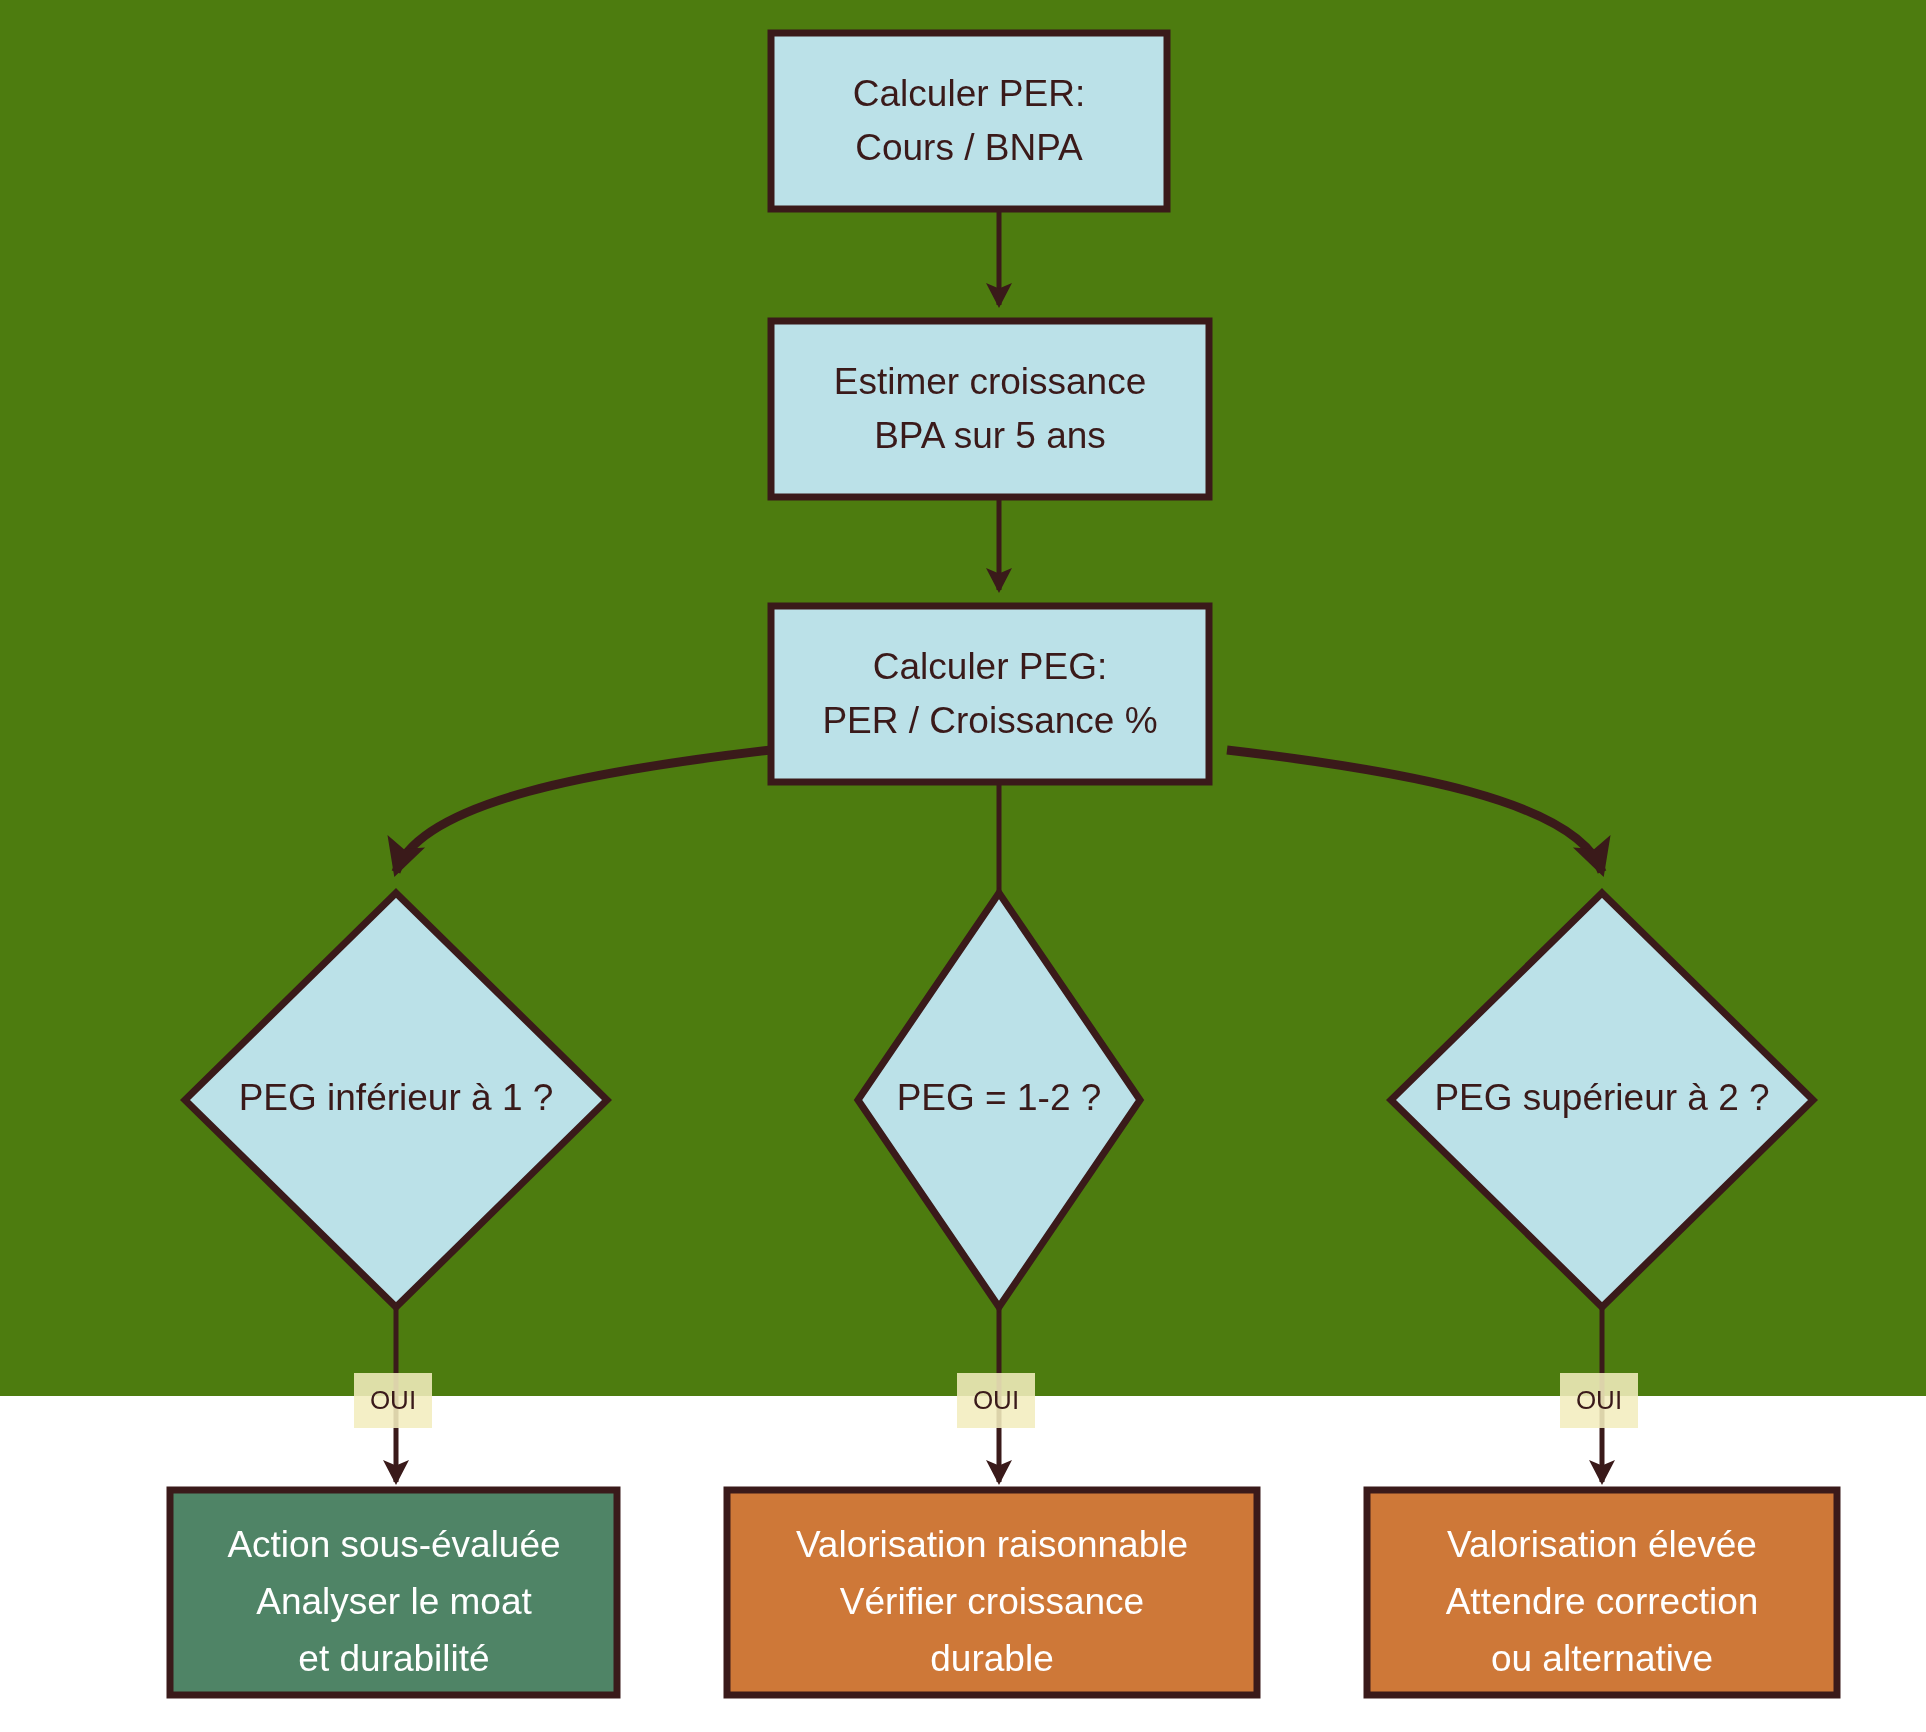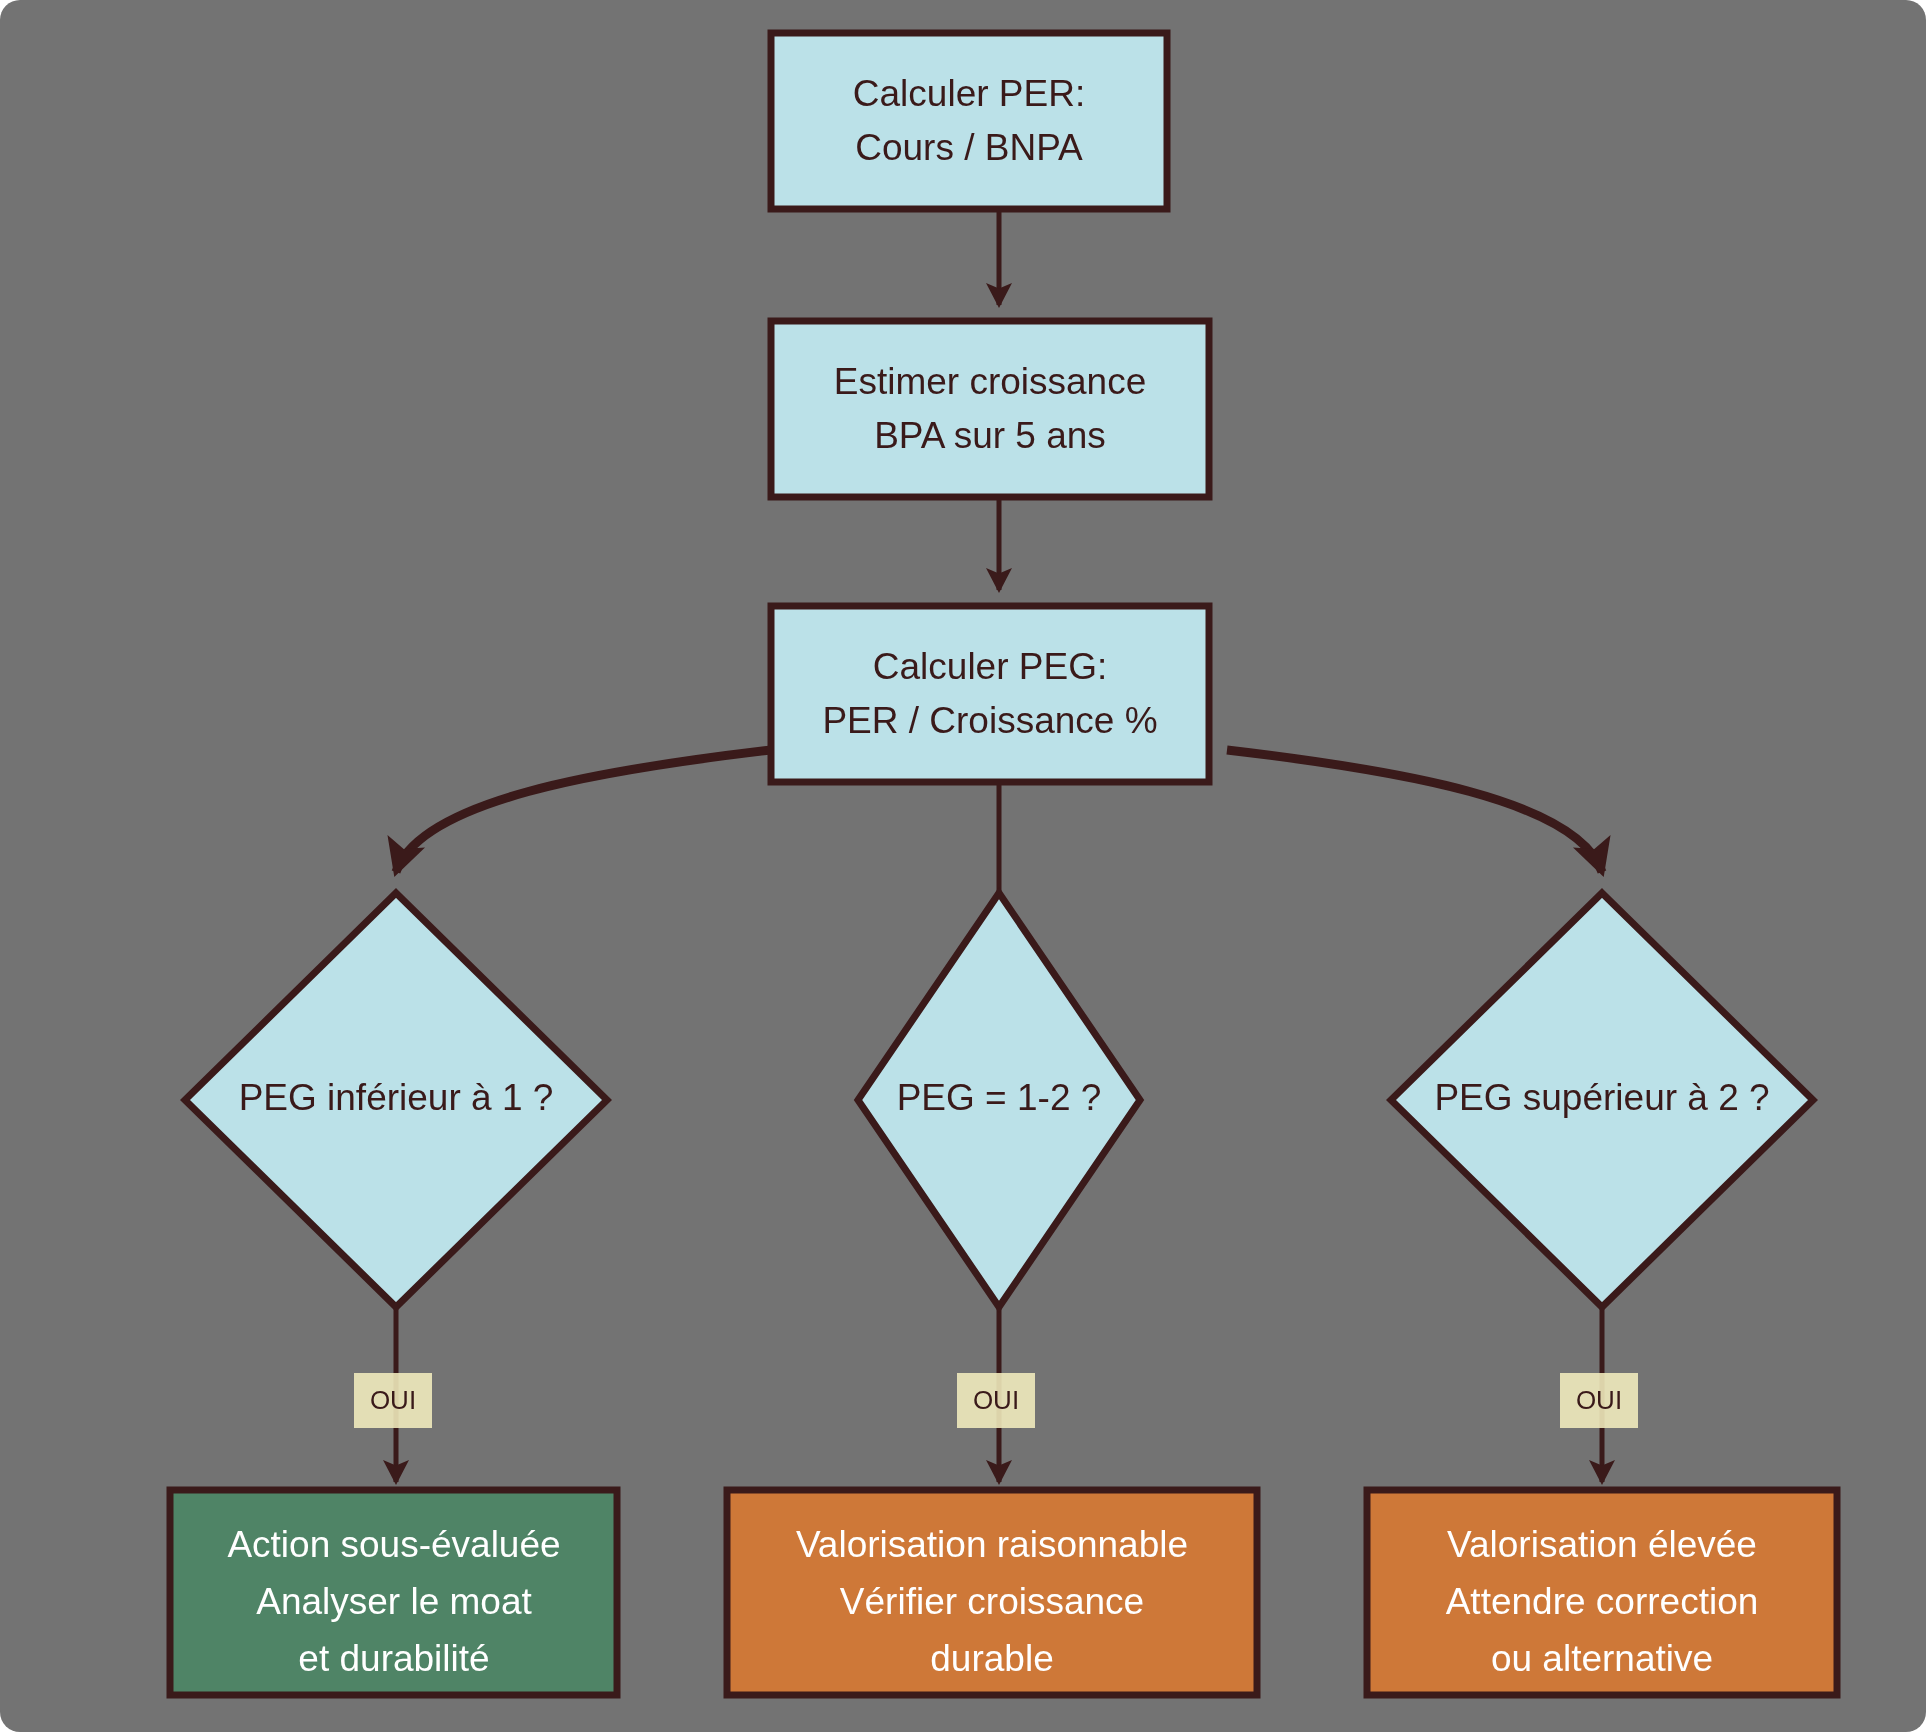--- a/index.html
+++ b/index.html
@@ -10,23 +10,22 @@
   }
   body {
     width: 1926px;
     height: 1732px;
     font-family: "Liberation Sans", sans-serif;
     overflow: hidden;
   }
   #flow-root {
     position: relative;
     width: 1926px;
-    height: 1732px;
-    background: #737373;
-    border-radius: 20px;
+    height: 1396px;
+    background: #4d7c0f;
   }
   svg#flow-svg {
     position: absolute;
     top: 0;
     left: 0;
     width: 1926px;
     height: 1732px;
   }
   .node-text {
     font-family: "Liberation Sans", sans-serif;

